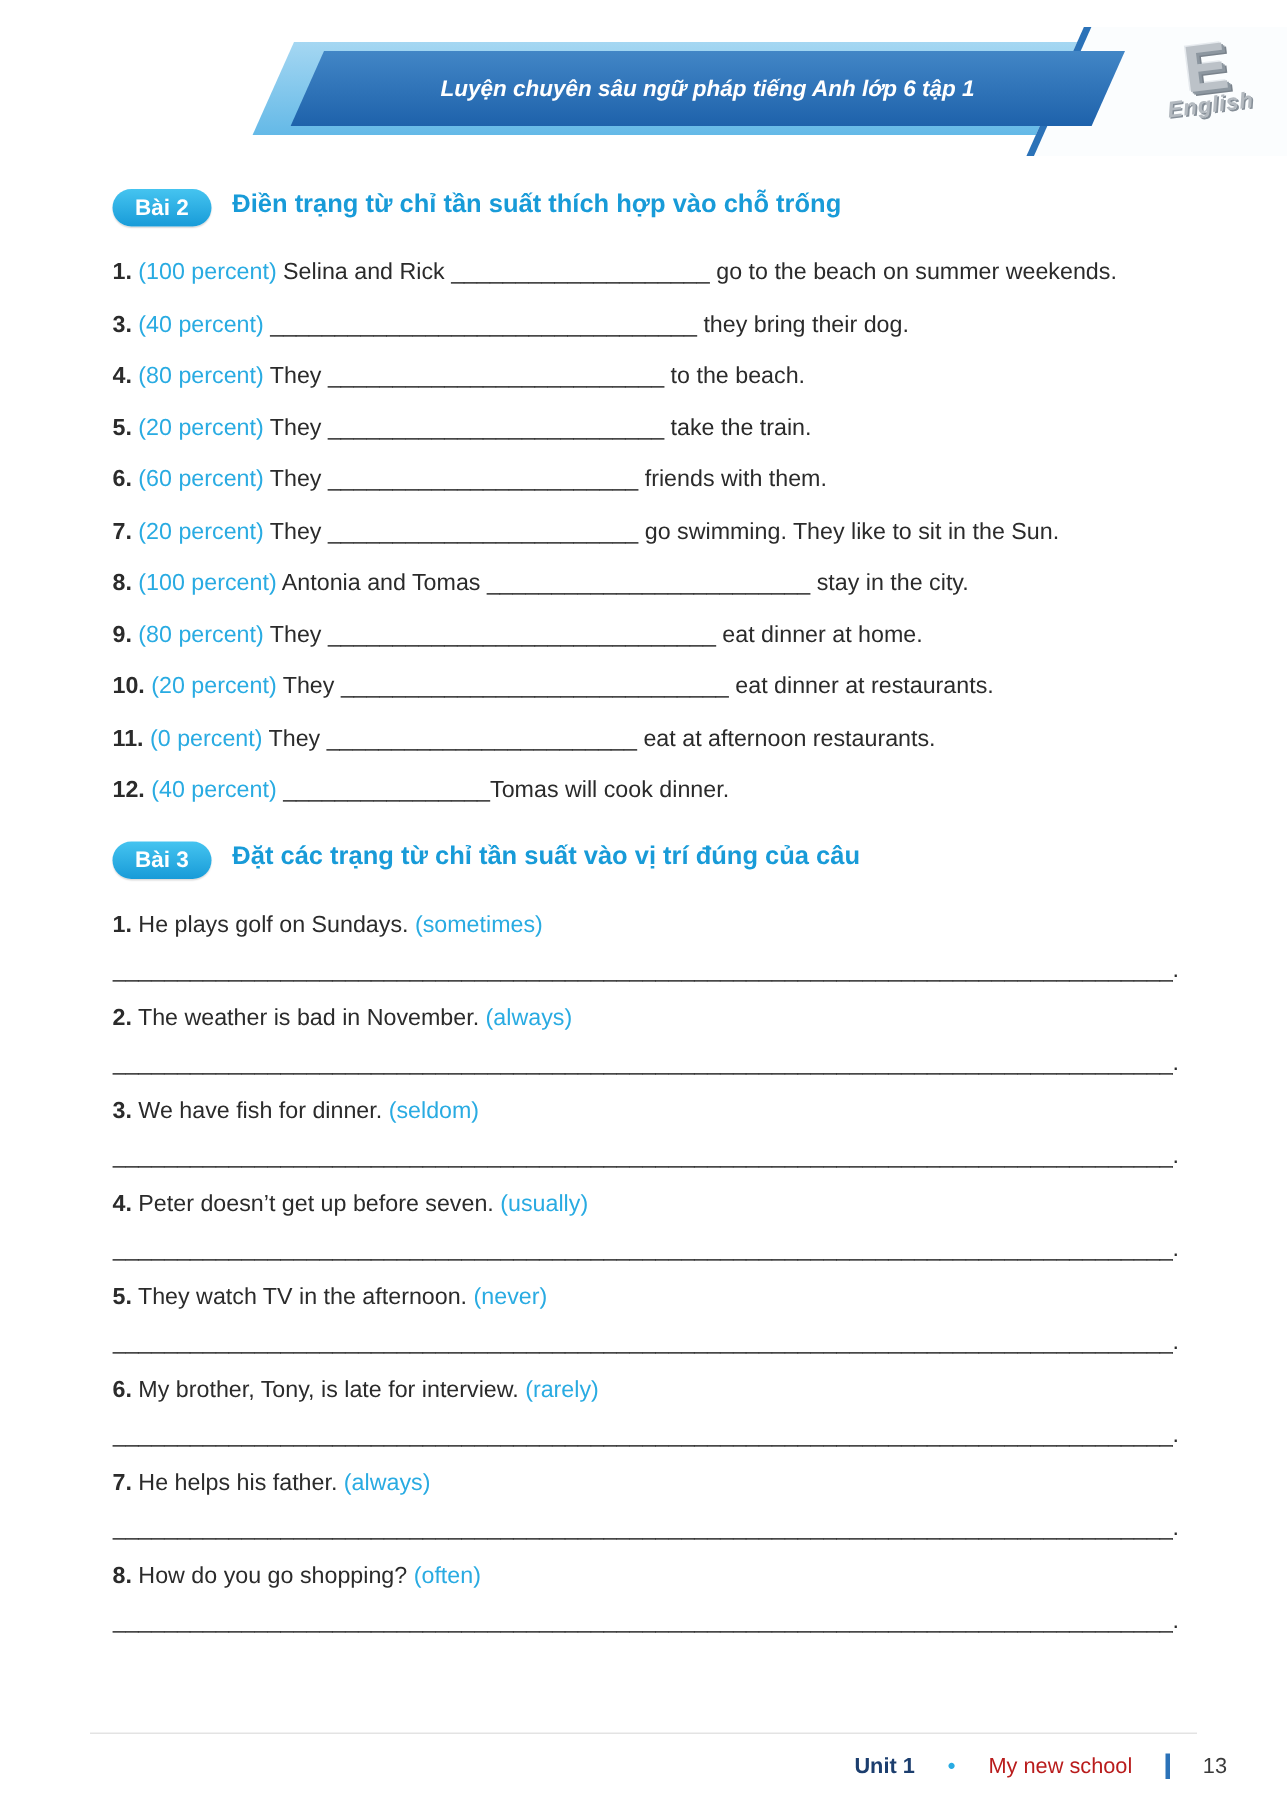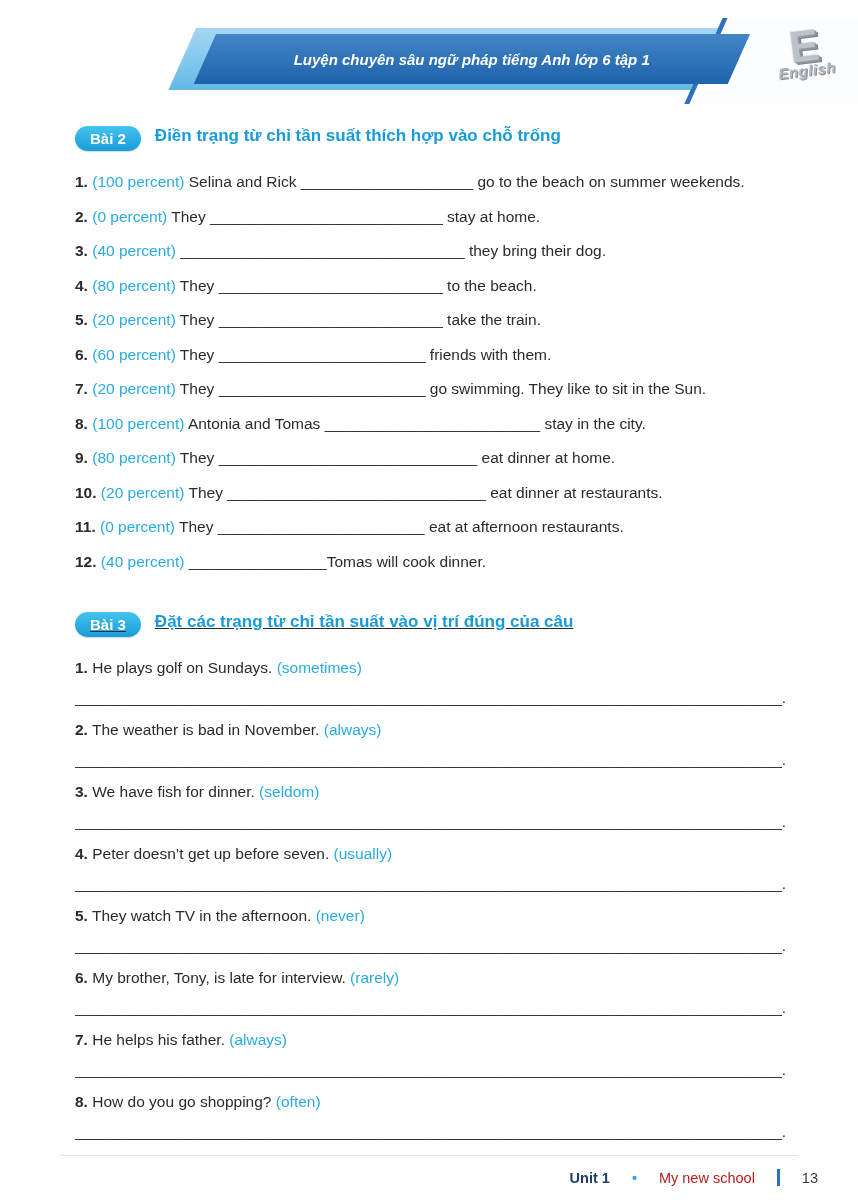--- a/index.html
+++ b/index.html
@@ -39,21 +39,21 @@
     text-shadow:1px 1px 0 #8d97a0,2px 2px 0 #8d97a0,3px 3px 0 #79828b,-1px -1px 0 #e6eaee;
   }
   .logo-english{
     display:block;margin-top:-4px;font-size:15px;font-weight:bold;font-style:italic;
     color:#b4bac0;text-shadow:1px 1px 0 #868f98;letter-spacing:.5px;
   }
 
   
   .content{position:absolute;top:104px;left:75px;width:711px;}
   .section-head{display:flex;align-items:flex-start;gap:14px;margin:22px 0 18px;height:28px;}
-  .section-head.mt{margin-top:40px;text-decoration:underline;}
+  .section-head.mt{margin-top:24px;}
   .badge{
     background:linear-gradient(180deg,#45c4f0,#189bd8);
     color:#fff;font-weight:bold;font-size:15px;
     padding:4px 15px;border-radius:15px;box-shadow:0 1px 1px rgba(0,0,0,.15);
     white-space:nowrap;
   }
   .section-title{color:#189bd8;font-weight:bold;font-size:17px;}
 
   .ex2-item{font-size:15.5px;line-height:20px;margin:0 0 14.5px;white-space:nowrap;overflow:hidden;}
   .num{font-weight:bold;color:#2b2b2b;}
@@ -91,21 +91,20 @@
   </header>
 
   <main class="content">
 
     <div class="section-head">
       <span class="badge">Bài 2</span>
       <span class="section-title">Điền trạng từ chỉ tần suất thích hợp vào chỗ trống</span>
     </div>
 
     <p class="ex2-item"><b class="num">1.</b><span class="cyan"> (100 percent)</span><span> Selina and Rick </span><span class="blank">____________________</span><span> go to the beach on summer weekends.</span></p>
-    <p class="ex2-item"><b class="num">2.</b><span class="cyan"> (0 percent)</span><span> They </span><span class="blank">___________________________</span><span> stay at home.</span></p>
     <p class="ex2-item"><b class="num">3.</b><span class="cyan"> (40 percent)</span><span> </span><span class="blank">_________________________________</span><span> they bring their dog.</span></p>
     <p class="ex2-item"><b class="num">4.</b><span class="cyan"> (80 percent)</span><span> They </span><span class="blank">__________________________</span><span> to the beach.</span></p>
     <p class="ex2-item"><b class="num">5.</b><span class="cyan"> (20 percent)</span><span> They </span><span class="blank">__________________________</span><span> take the train.</span></p>
     <p class="ex2-item"><b class="num">6.</b><span class="cyan"> (60 percent)</span><span> They </span><span class="blank">________________________</span><span> friends with them.</span></p>
     <p class="ex2-item"><b class="num">7.</b><span class="cyan"> (20 percent)</span><span> They </span><span class="blank">________________________</span><span> go swimming. They like to sit in the Sun.</span></p>
     <p class="ex2-item"><b class="num">8.</b><span class="cyan"> (100 percent)</span><span> Antonia and Tomas </span><span class="blank">_________________________</span><span> stay in the city.</span></p>
     <p class="ex2-item"><b class="num">9.</b><span class="cyan"> (80 percent)</span><span> They </span><span class="blank">______________________________</span><span> eat dinner at home.</span></p>
     <p class="ex2-item"><b class="num">10.</b><span class="cyan"> (20 percent)</span><span> They </span><span class="blank">______________________________</span><span> eat dinner at restaurants.</span></p>
     <p class="ex2-item"><b class="num">11.</b><span class="cyan"> (0 percent)</span><span> They </span><span class="blank">________________________</span><span> eat at afternoon restaurants.</span></p>
     <p class="ex2-item"><b class="num">12.</b><span class="cyan"> (40 percent)</span><span> </span><span class="blank">________________</span><span>Tomas will cook dinner.</span></p>

